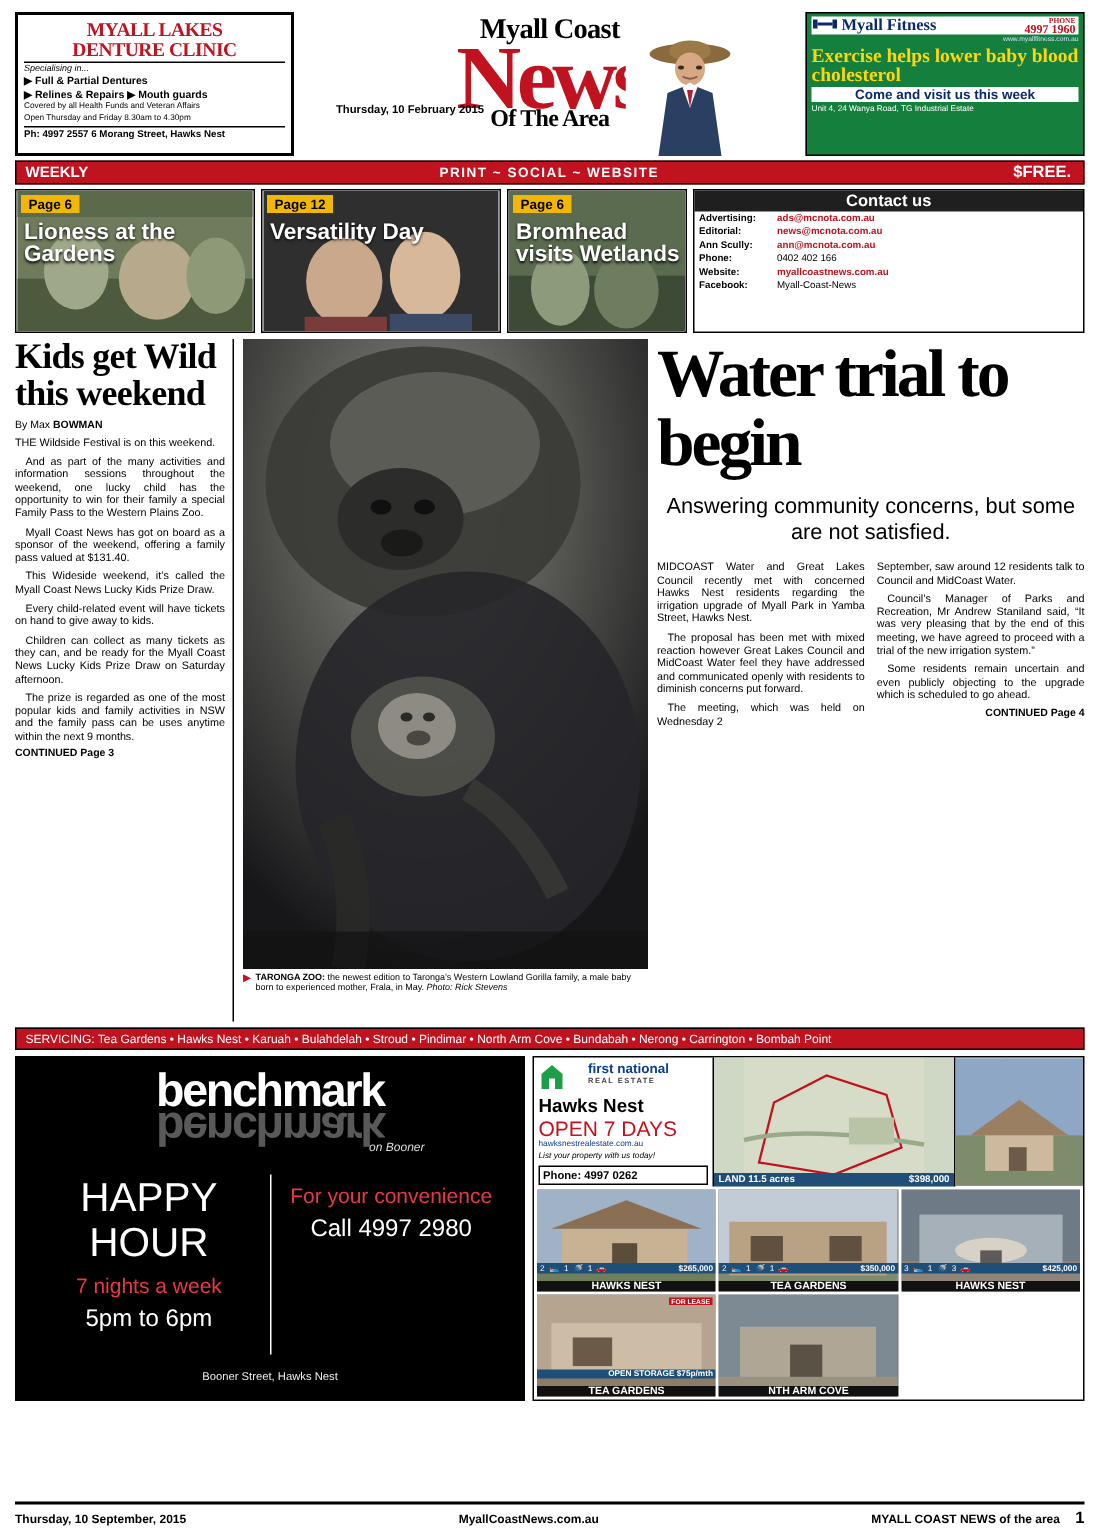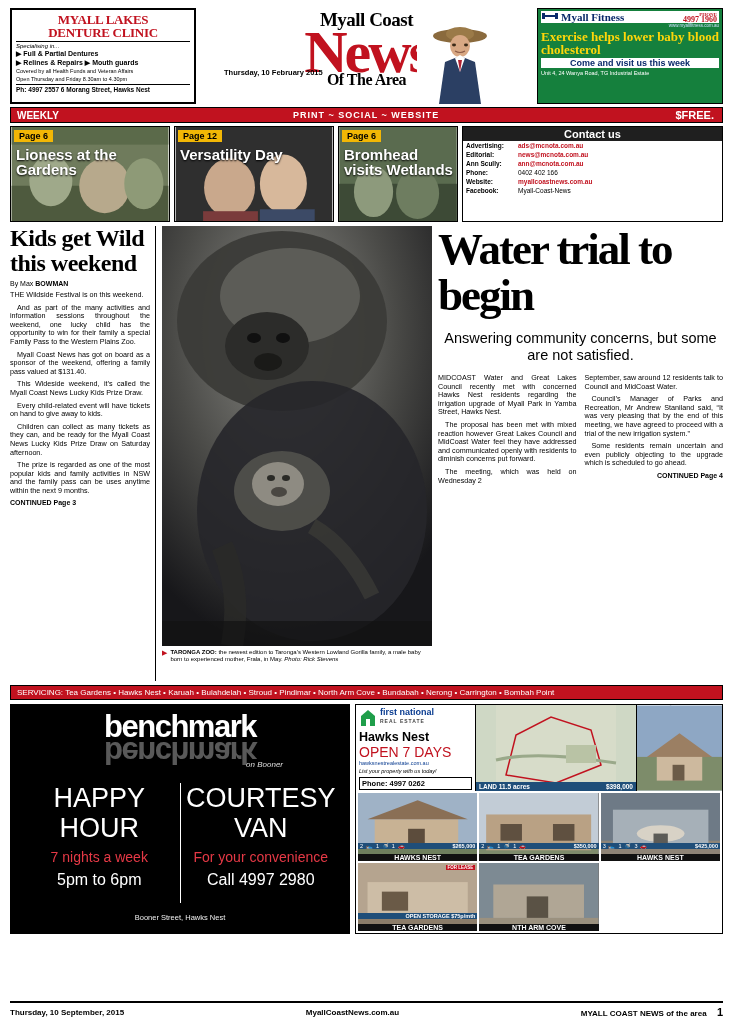--- a/index.html
+++ b/index.html
@@ -209,21 +209,21 @@
     text-align:center; font-size:7.5px; margin-top:10px; color:#eee;
   }
 
   .realestate {
     flex:1; border:1px solid #000; background:#fff; display:flex;
     flex-direction:column;
   }
   .re-top { display:flex; height:86px; }
   .re-brand { width:120px; padding:3px; border-right:1px solid #000; }
   .re-brand .fn {
-    display:flex; align-items:flex-start; gap:3px;
+    display:flex; align-items:flex-start; gap:15px;
   }
   .re-brand .fnlogo { width:18px; height:20px; }
   .re-brand .fntxt { font-size:9px; font-weight:bold; line-height:9px; color:#0b3d91;}
   .re-brand .fntxt small { display:block; font-size:5px; color:#444; font-weight:bold; letter-spacing:1px;}
   .re-brand .hn { font-size:12.5px; font-weight:bold; margin-top:2px; }
   .re-brand .o7 { font-size:14px; font-weight:normal; color:#c1121f; }
   .re-brand .web { font-size:5.5px; color:#0b3d91; }
   .re-brand .lst { font-size:5.5px; font-style:italic; margin-top:2px; }
   .re-brand .phone {
     margin-top:3px; border:1px solid #000; font-size:7.5px; font-weight:bold;
@@ -480,21 +480,20 @@
       <div class="bm">benchmark</div>
       <div class="bmr">benchmark</div>
       <div class="onboon">on Booner</div>
       <div class="two">
         <div class="half l">
           <div class="big">HAPPY HOUR</div>
           <div class="red">7 nights a week</div>
           <div class="wh">5pm to 6pm</div>
         </div>
         <div class="half">
-          <div class="big">COURTESY VAN</div>
           <div class="red">For your convenience</div>
           <div class="wh">Call 4997 2980</div>
         </div>
       </div>
       <div class="foot">Booner Street, Hawks Nest</div>
     </div>
 
     <div class="realestate">
       <div class="re-top">
         <div class="re-brand">

